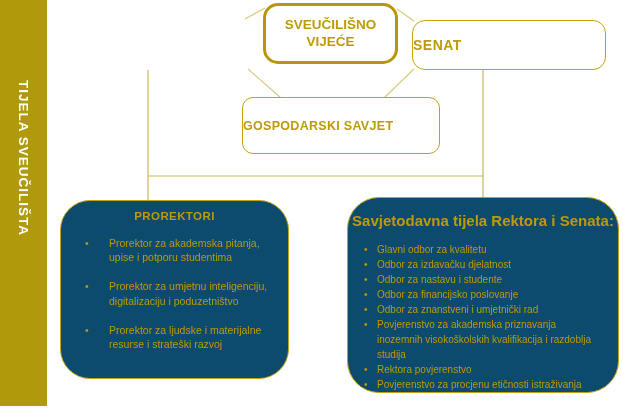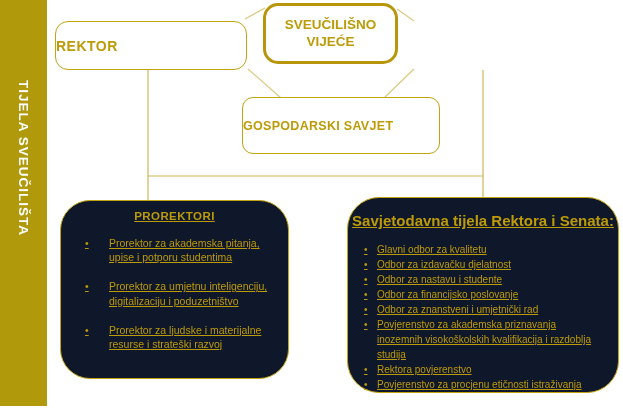--- a/index.html
+++ b/index.html
@@ -25,22 +25,22 @@
   .box {
     position:absolute; background:#ffffff; border:1.4px solid #C2A311;
     box-sizing:border-box; color:#BD9B07;
     display:flex; align-items:center; justify-content:flex-start; text-align:center;
   }
   .box-rektor   { left:55px;  top:21px;  width:192px; height:49px; border-radius:13px; font-size:14px; font-weight:bold; letter-spacing:0.5px; }
   .box-vijece   { left:263px; top:3px;   width:135px; height:61px; border-radius:15px; border-width:3px; border-color:#B8960B; font-size:13.5px; font-weight:bold; line-height:1.25; padding:0 10px; }
   .box-senat    { left:412px; top:20px;  width:194px; height:50px; border-radius:13px; font-size:14px; font-weight:bold; letter-spacing:0.5px; }
   .box-gospodarski { left:242px; top:97px; width:198px; height:57px; border-radius:11px; font-size:12.5px; font-weight:bold; letter-spacing:0.3px; }
   .panel {
-    position:absolute; background:#0f172a; border:1.4px solid #C2A311;
-    box-sizing:border-box; color:#BD9B07; display:block; text-align:left;text-decoration:underline;
+    position:absolute; background:#0c4a6e; border:1.4px solid #C2A311;
+    box-sizing:border-box; color:#BD9B07; display:block; text-align:left;
   }
   .panel-prorektori  { left:60px;  top:200px; width:229px; height:179px; border-radius:30px; }
   .panel-savjetodavna{ left:347px; top:197px; width:272px; height:196px; border-radius:32px; }
   .panel-title { font-weight:bold; text-align:center; }
   .panel-prorektori .panel-title   { font-size:11.5px; letter-spacing:0.4px; padding-top:9px; }
   .panel-savjetodavna .panel-title { font-size:15px; padding-top:14px; }
   
   .list { margin:0; }
   .panel-prorektori .list   { padding:14px 10px 0 24px; font-size:10.5px; line-height:1.35; }
   .panel-savjetodavna .list { padding:13px 14px 0 16px; font-size:10px;  line-height:1.5; }
@@ -64,28 +64,28 @@
   <svg class="connectors" width="623" height="416" viewBox="0 0 623 416">
     <line class="diag" x1="245" y1="19" x2="265" y2="8"></line>
     <line class="diag" x1="397" y1="9" x2="414" y2="21"></line>
     <line class="diag" x1="248" y1="69" x2="281" y2="98"></line>
     <line class="diag" x1="414" y1="69" x2="384" y2="98"></line>
     <line x1="148" y1="70" x2="148" y2="201"></line>
     <line x1="483" y1="70" x2="483" y2="198"></line>
     <line x1="148" y1="176" x2="483" y2="176"></line>
   </svg>
 
-  <div class="box box-rektor">
-    <span>REKTOR</span>
-  </div>
 
   <div class="box box-vijece">
     <span>SVEUČILIŠNO VIJEĆE</span>
   </div>
 
+  <div class="box box-senat">
+    <span>SENAT</span>
+  </div>
 
   <div class="box box-gospodarski">
     <span>GOSPODARSKI SAVJET</span>
   </div>
 
   <div class="panel panel-prorektori">
     <div class="panel-title">PROREKTORI</div>
     <div class="list">
         <div class="li-row">
           <span class="bullet">•</span>

